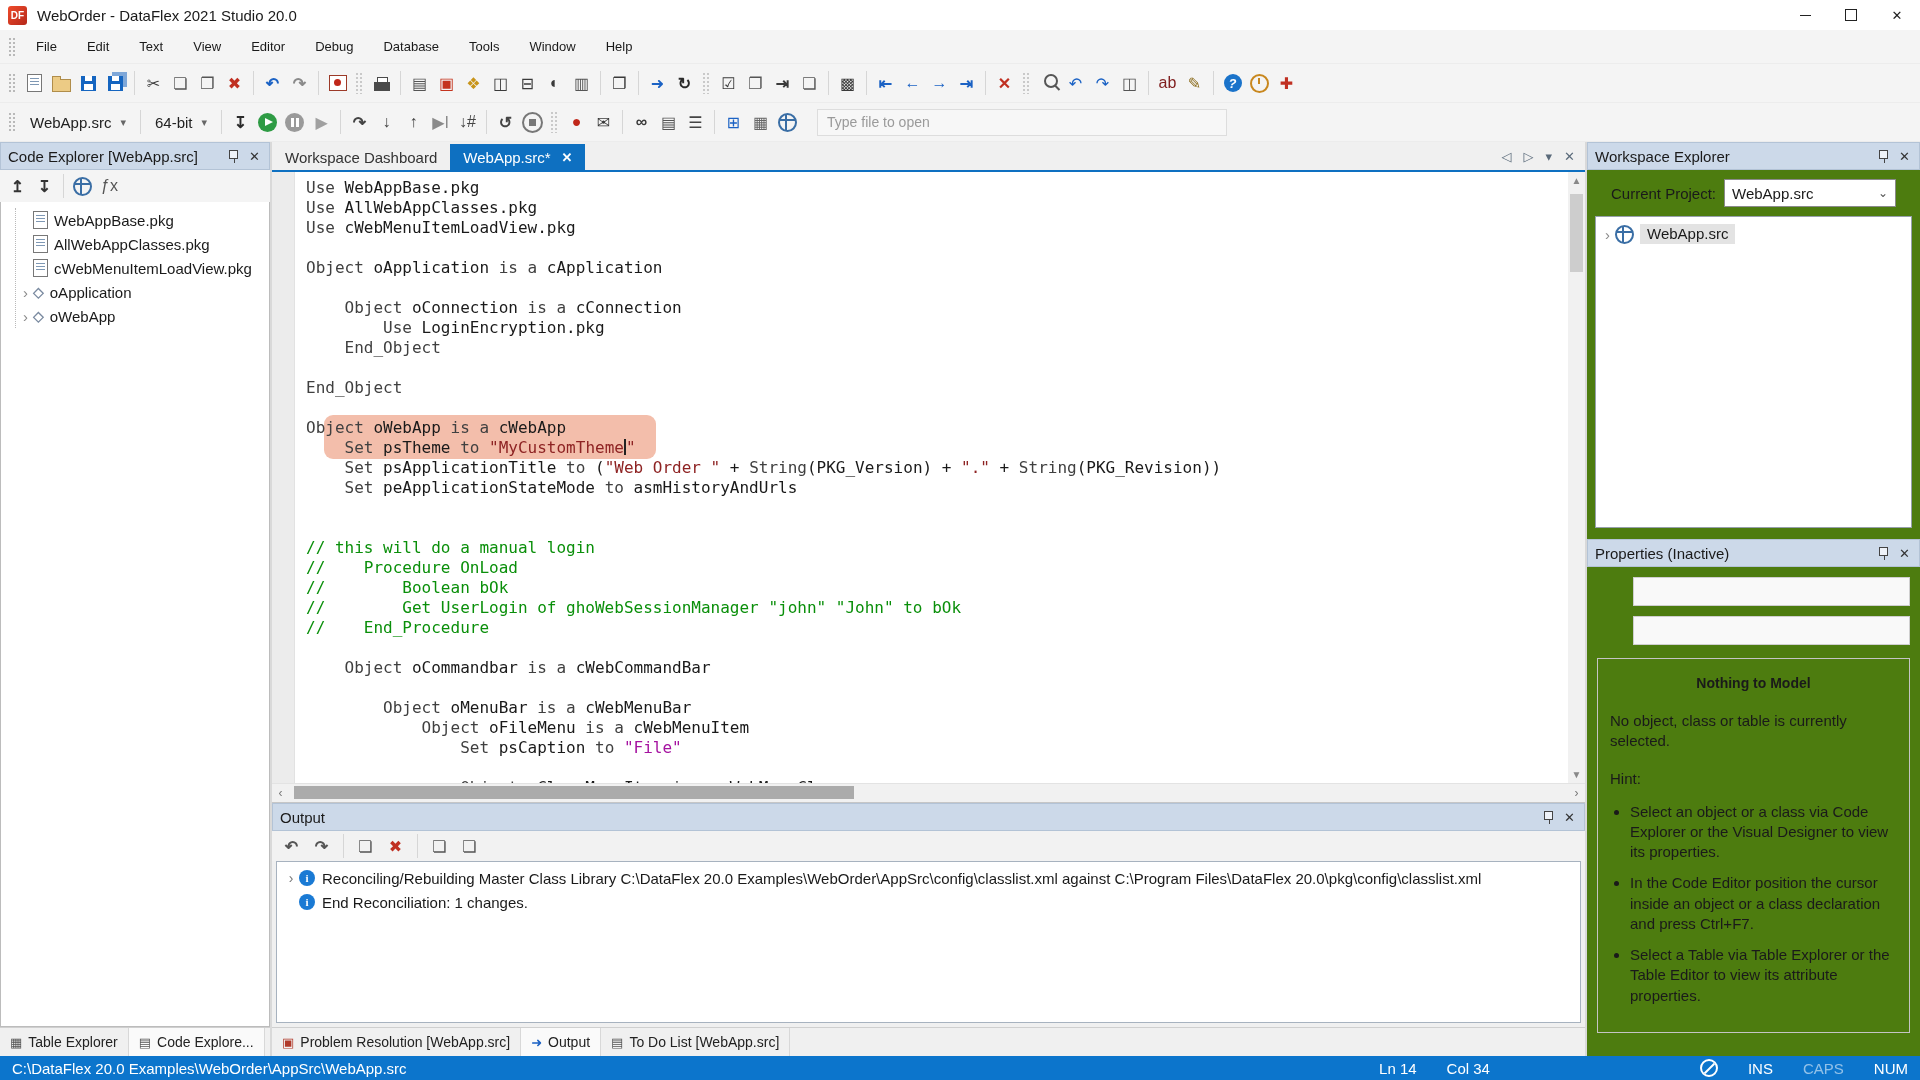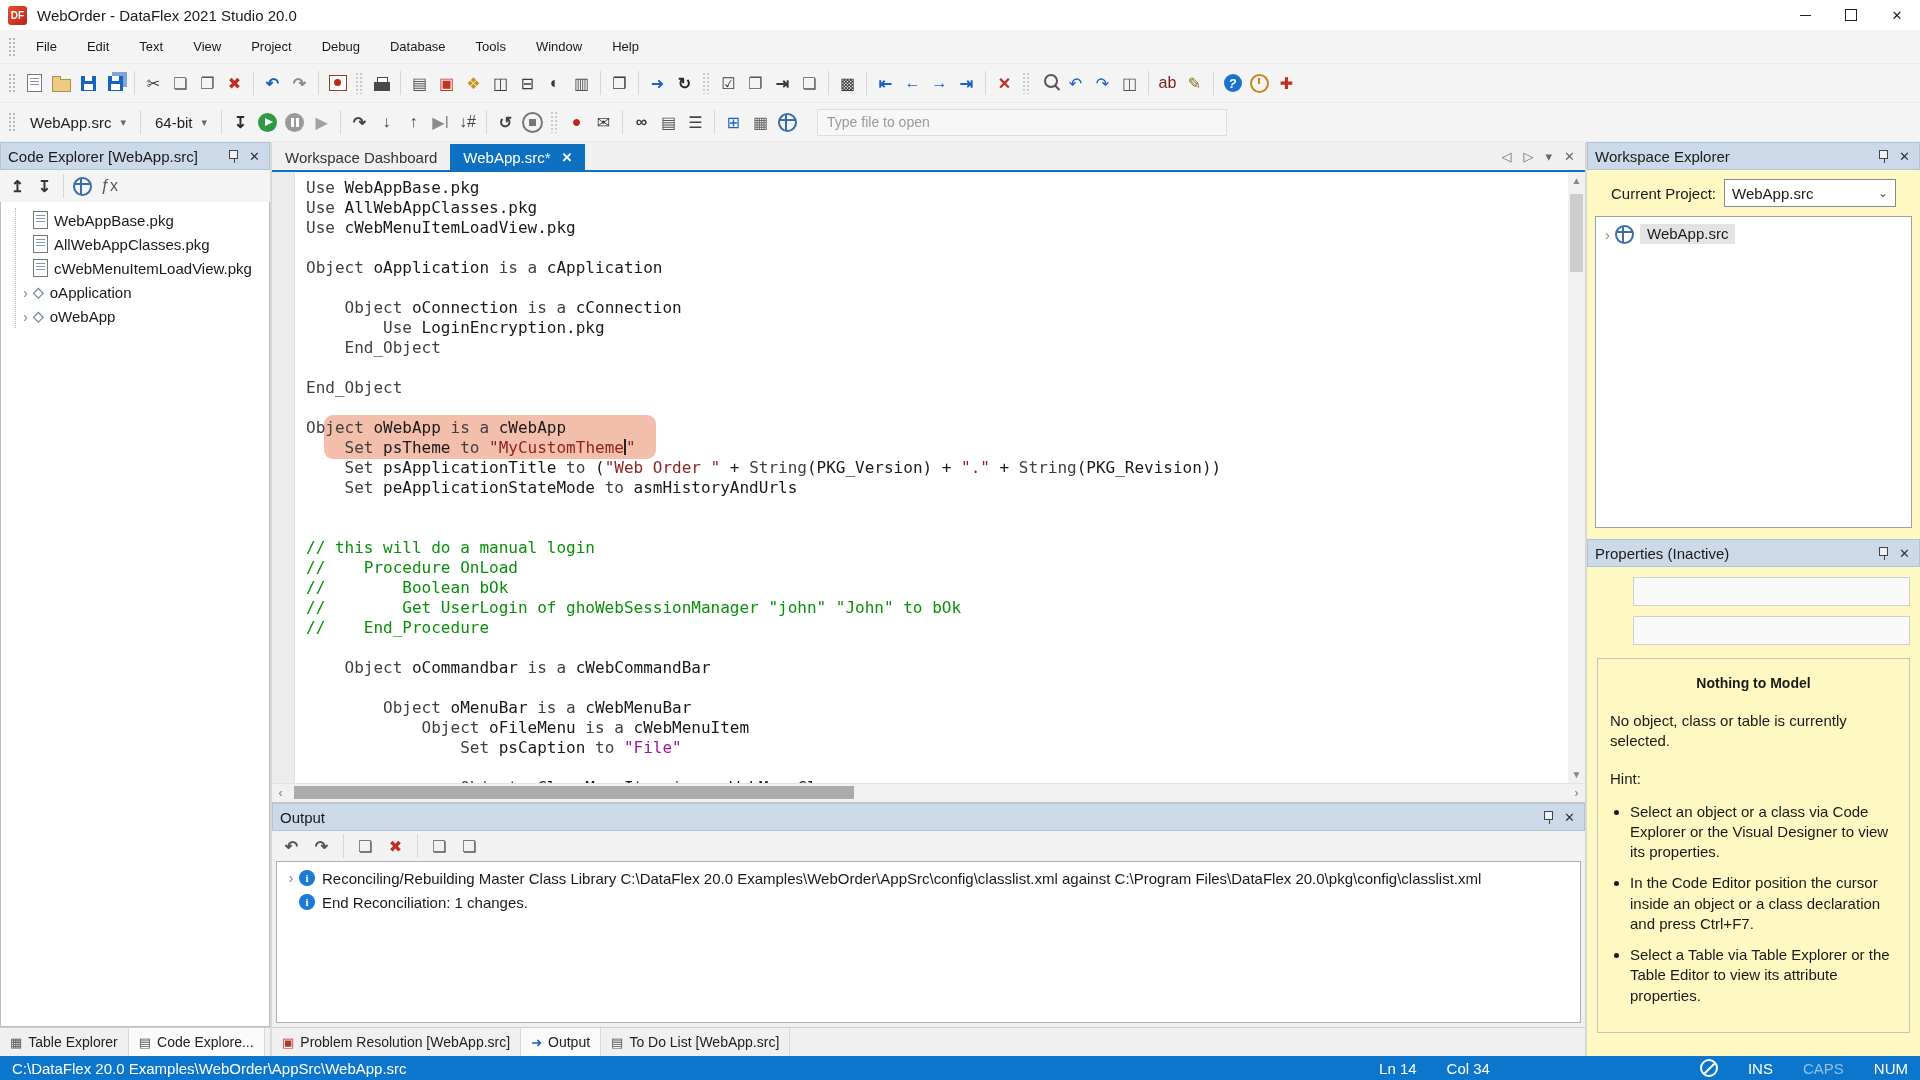--- a/index.html
+++ b/index.html
@@ -67,21 +67,21 @@
   .s-mag{width:10px;height:10px;border:2px solid #555;border-radius:50%;position:relative;margin:-4px -4px 0 0;}
   .s-mag::after{content:"";position:absolute;width:2px;height:7px;background:#555;transform:rotate(-45deg);left:10px;top:8px;}
   .s-globe{width:15px;height:15px;border-radius:50%;border:2px solid #3a6ea5;position:relative;}
   .s-globe::before{content:"";position:absolute;left:0;right:0;top:4.5px;height:2px;background:#3a6ea5;}
   .s-globe::after{content:"";position:absolute;left:4.5px;top:0;bottom:0;width:2px;background:#3a6ea5;}
 
   
   .main{flex:1;display:flex;min-height:0;}
   .left-col{width:270px;flex:none;display:flex;flex-direction:column;background:#eab308;border-right:2px solid #d9d9d9;}
   .center-col{flex:1;min-width:0;display:flex;flex-direction:column;background:#fff;}
-  .right-col{width:333px;flex:none;display:flex;flex-direction:column;background:#fef9c3;border-left:2px solid #d9d9d9;}
+  .right-col{width:333px;flex:none;display:flex;flex-direction:column;background:#4d7c0f;border-left:2px solid #d9d9d9;}
 
   .panel-header{height:26px;flex:none;display:flex;align-items:center;background:#ccd9e9;
       border:1px solid #b3c3d6;padding:0 7px;font-size:15px;}
   .ph-title{flex:1;white-space:nowrap;overflow:hidden;}
   .pin{width:14px;height:14px;position:relative;margin:0 7px;flex:none;}
   .pin::before{content:"";position:absolute;left:3px;top:1px;width:7px;height:7px;border:1px solid #444;background:#eef2f8;}
   .pin::after{content:"";position:absolute;left:8px;top:9px;width:1px;height:5px;background:#444;}
   .xbtn{font-size:13px;color:#333;flex:none;padding:0 2px;}
 
   
@@ -179,21 +179,21 @@
     </div>
   </div>
 
   <div class="menubar">
     <div class="grip"></div>
     <div id="menu-items" style="display:flex;">
         <div class="menu-item">File</div>
         <div class="menu-item">Edit</div>
         <div class="menu-item">Text</div>
         <div class="menu-item">View</div>
-        <div class="menu-item">Project</div>
+        <div class="menu-item">Editor</div>
         <div class="menu-item">Debug</div>
         <div class="menu-item">Database</div>
         <div class="menu-item">Tools</div>
         <div class="menu-item">Window</div>
         <div class="menu-item">Help</div>
       </div>
   </div>
 
   <div class="toolbar">
     <div class="grip"></div>

